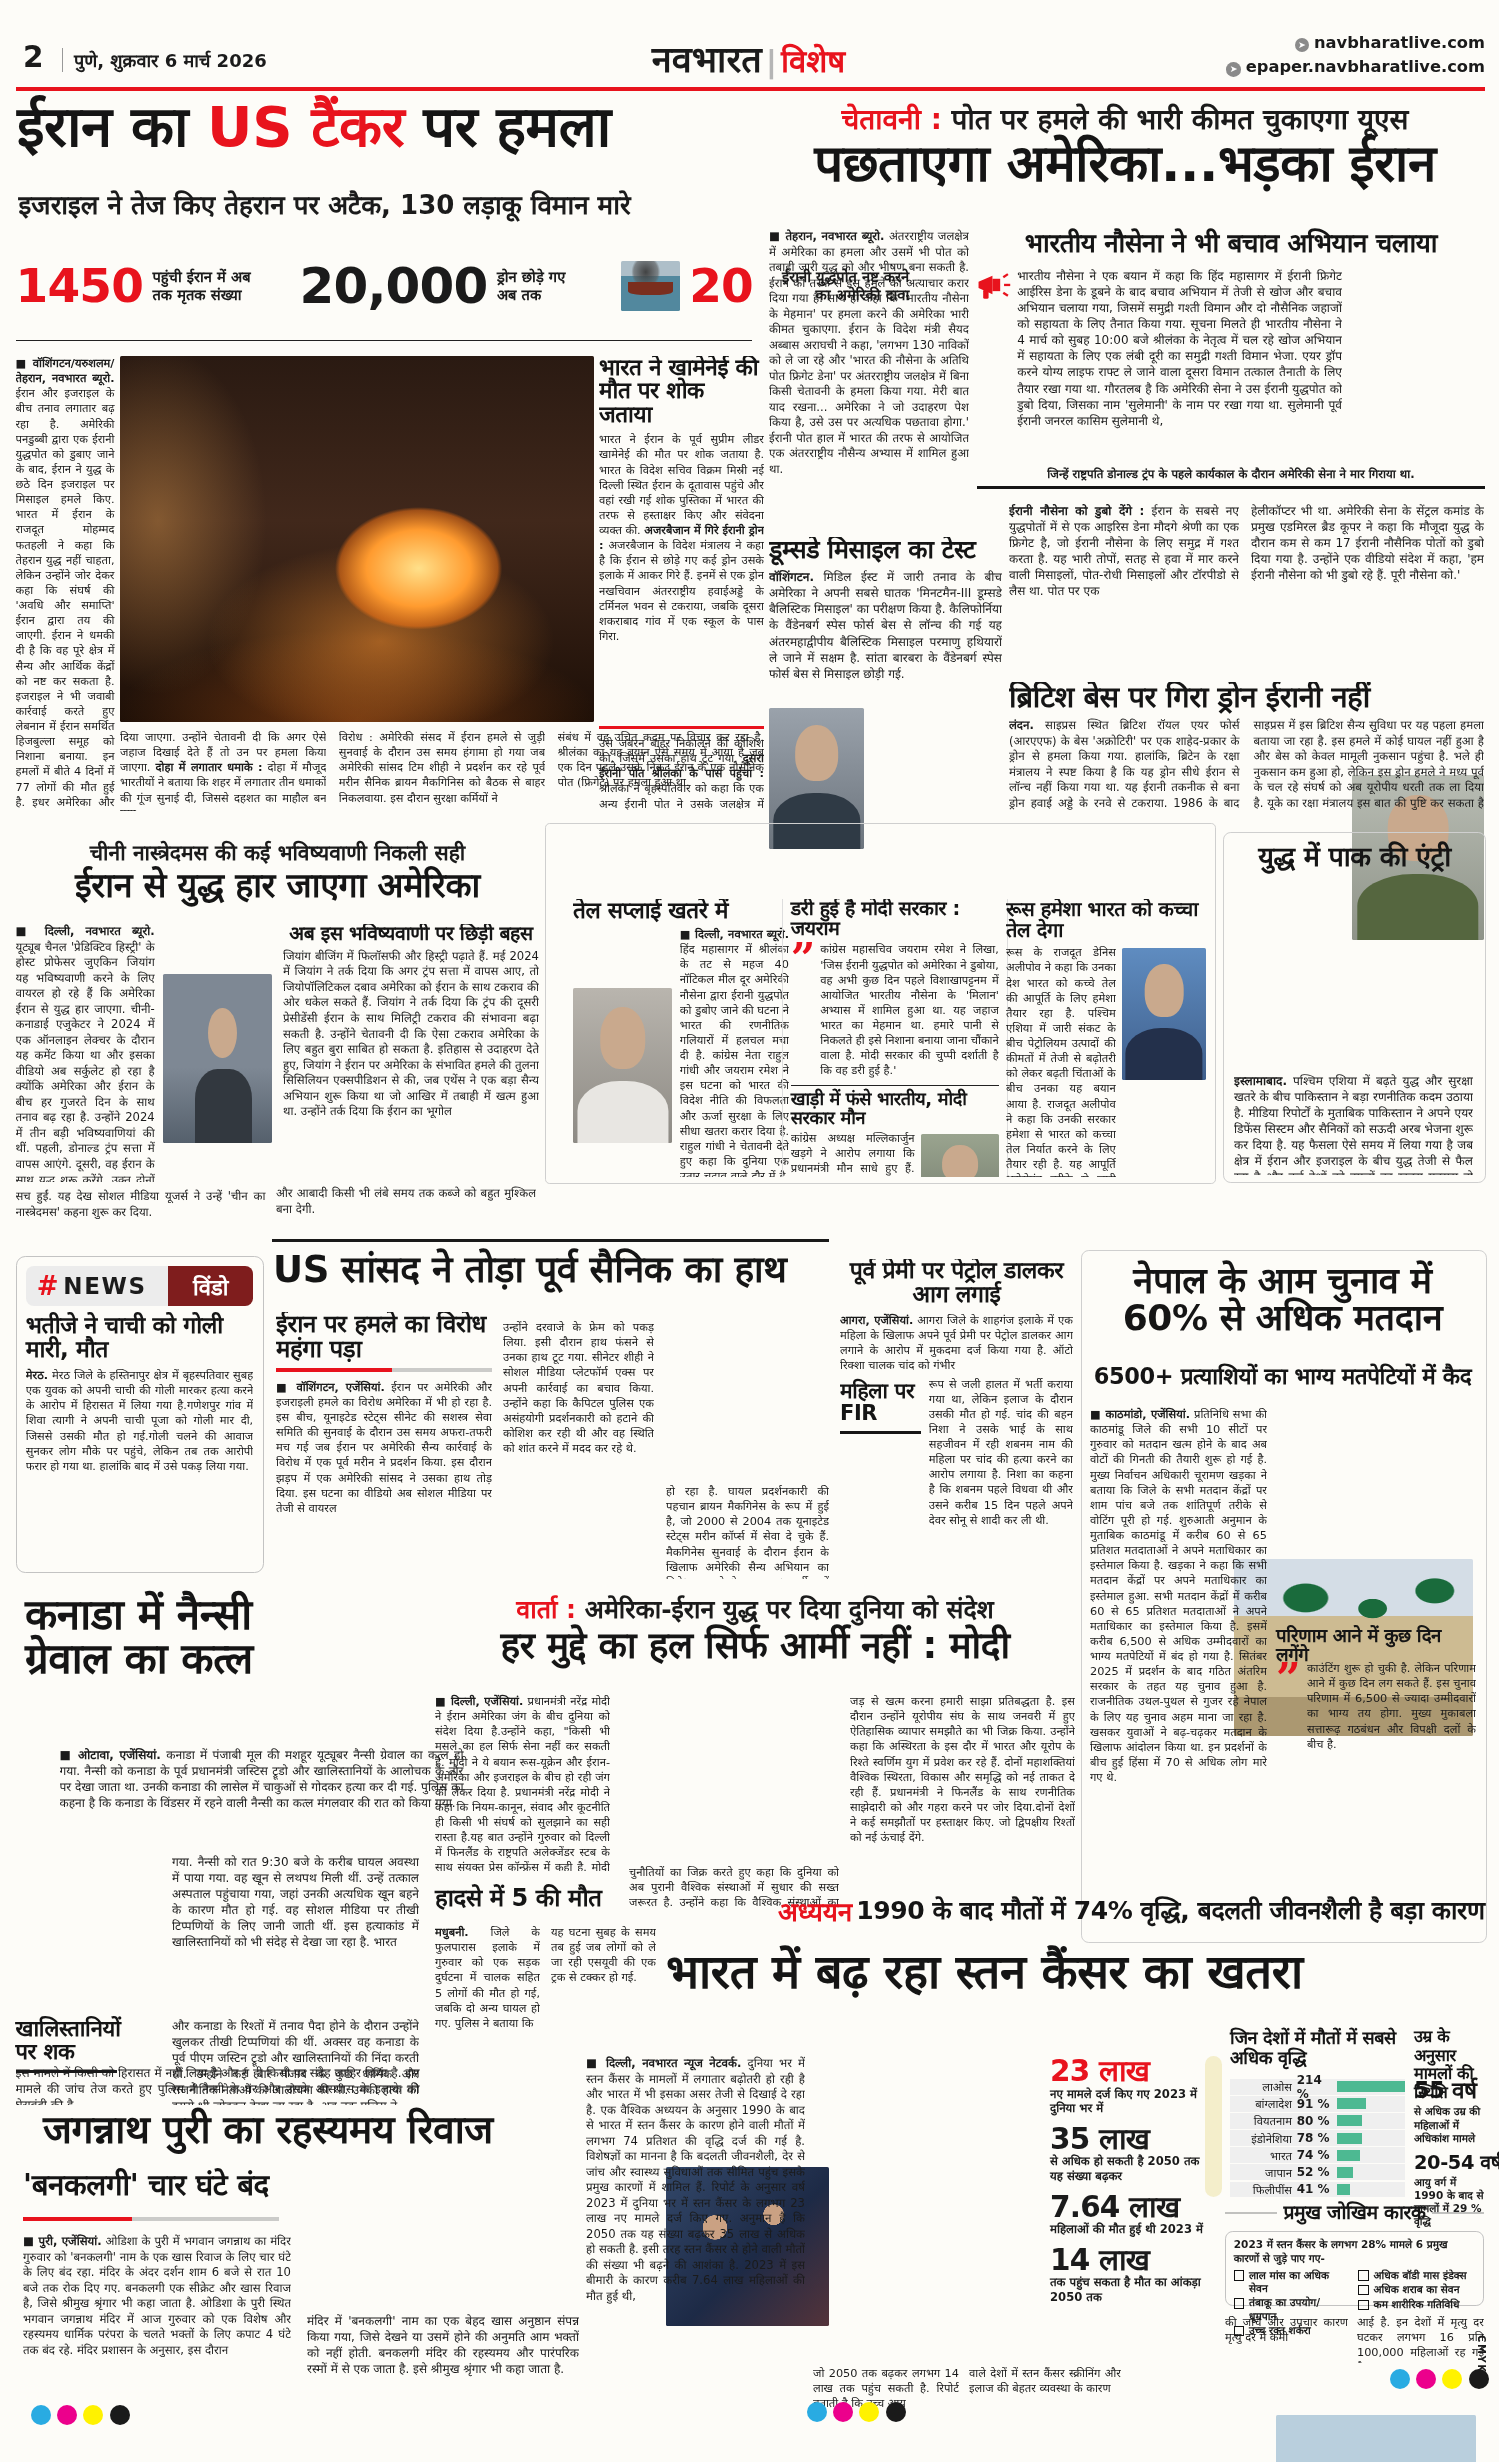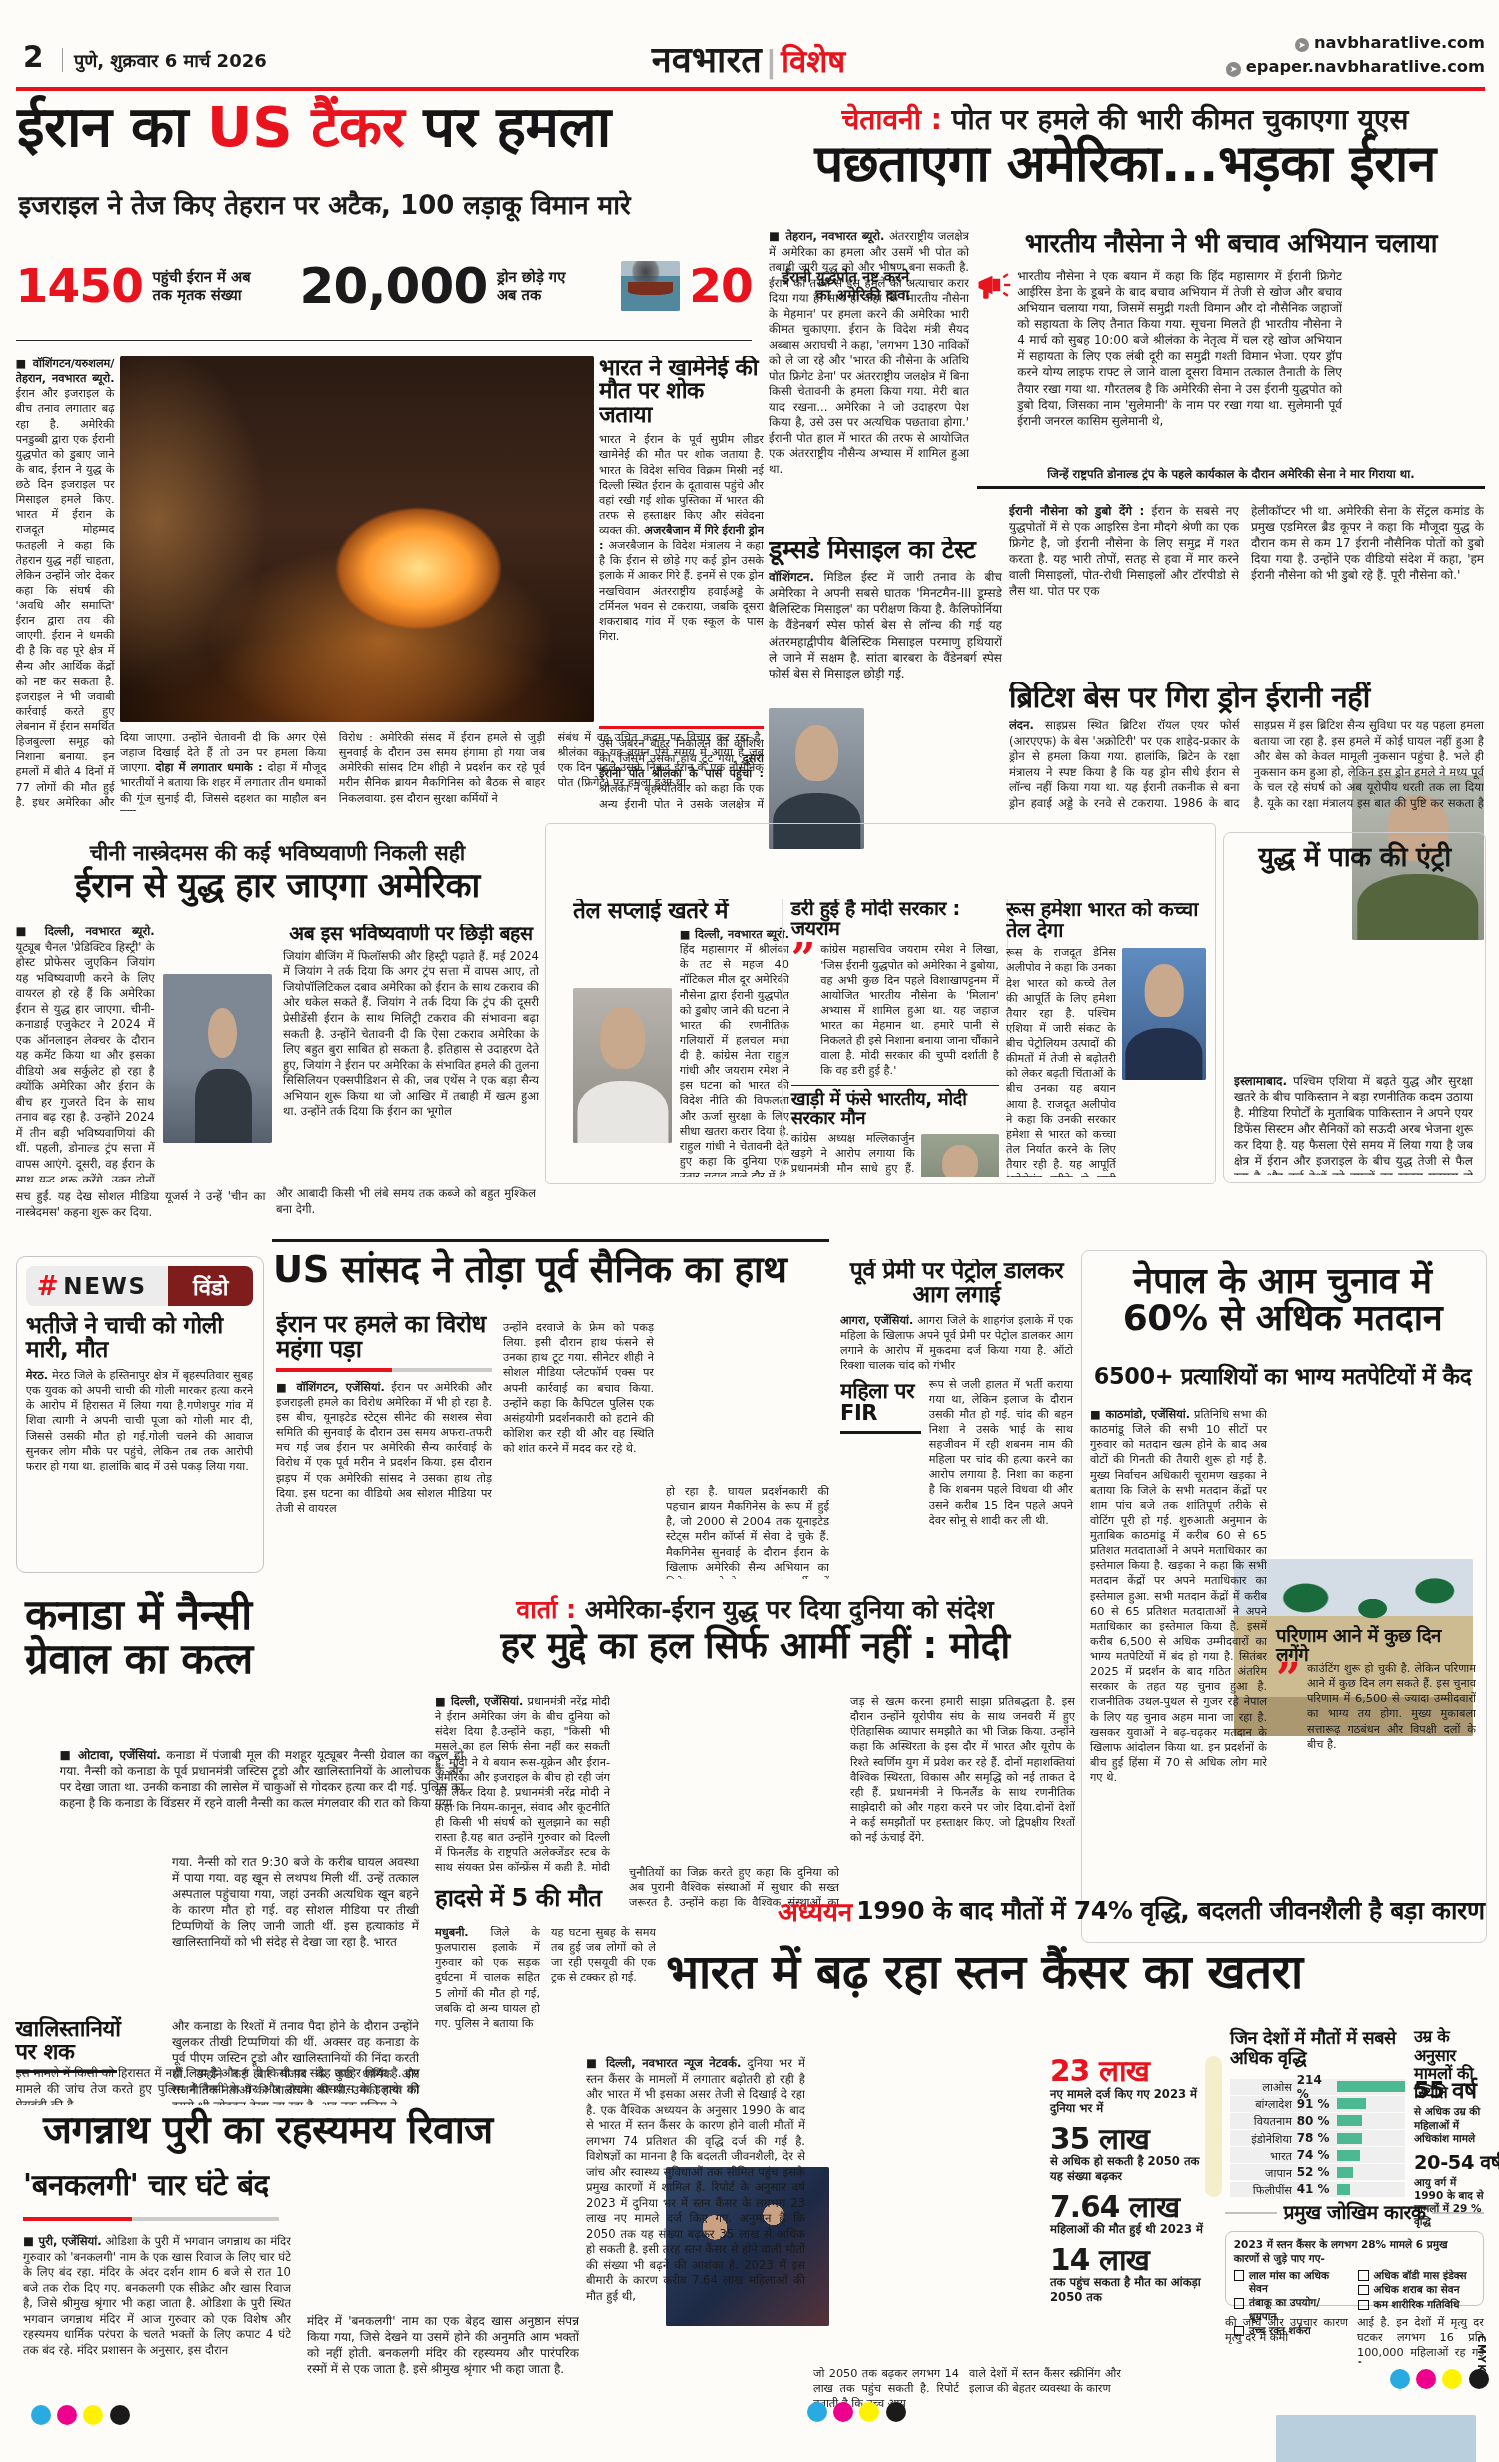--- a/index.html
+++ b/index.html
@@ -84,21 +84,21 @@
   </div>
   <div class="abs" style="left:1188px;top:31px;width:297px;text-align:right;font-size:16.3px;font-weight:bold;line-height:1.5;">
     <div><span class="url-ic">➤</span><span>navbharatlive.com</span></div>
     <div><span class="url-ic">➤</span><span>epaper.navbharatlive.com</span></div>
   </div>
   <div class="abs rule-red" style="left:15.5px;top:87px;width:1469px;height:3.9px;"></div>
 
   <div class="abs hl nowrap" style="left:17px;top:98px;width:737px;font-size:56px;">
     <span>ईरान का </span><span class="red">US टैंकर</span><span> पर हमला</span>
   </div>
-  <div class="abs bold nowrap" style="left:18.6px;top:186px;font-size:26px;">इजराइल ने तेज किए तेहरान पर अटैक, 100 लड़ाकू विमान मारे</div>
+  <div class="abs bold nowrap" style="left:18.6px;top:186px;font-size:26px;">इजराइल ने तेज किए तेहरान पर अटैक, 130 लड़ाकू विमान मारे</div>
 
   <div class="abs" style="left:15.5px;top:231px;width:736px;height:109px;border-bottom:1.6px solid #222;display:flex;align-items:center;">
     <div style="display:flex;align-items:center;gap:9.3px;">
       <span class="stat-num red" style="font-size:47px;">1450</span>
       <span class="stat-lbl" style="width:116px;">पहुंची ईरान में अब तक मृतक संख्या</span>
     </div>
     <div class="vbar-red" style="height:74px;margin:0 15.5px;"></div>
     <div style="display:flex;align-items:center;gap:9.3px;">
       <span class="stat-num" style="font-size:50px;">20,000</span>
       <span class="stat-lbl" style="width:93px;">ड्रोन छोड़े गए अब तक</span>

